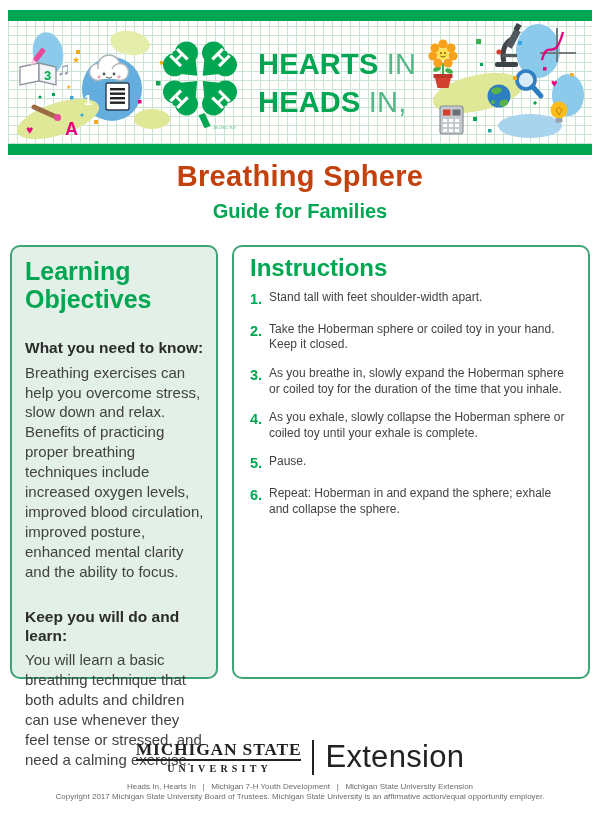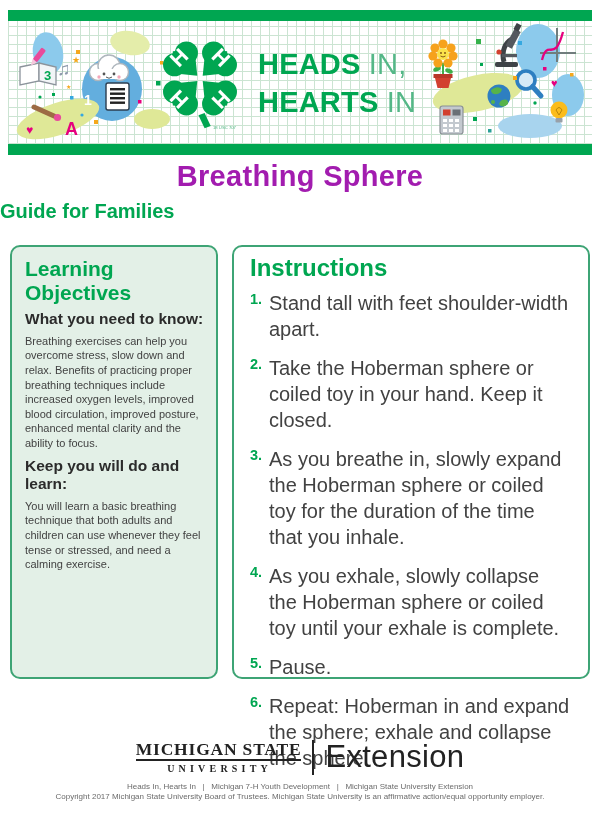--- a/index.html
+++ b/index.html
@@ -22,38 +22,38 @@
   .deco { position:absolute; top:2px; width:172px; height:120px; }
   .deco.left  { left:2px; }
   .deco.right { right:2px; }
   .logo-group { position:absolute; left:146px; top:4px; display:flex; align-items:center; gap:12px; }
   .clover { width:92px; height:116px; }
   .logo-text { font-weight:800; font-size:29px; line-height:1.32; letter-spacing:0.2px; color:#00A651; white-space:nowrap; }
   .logo-text .lite { font-weight:500; color:#54B787; }
 
   
   .page-title { position:absolute; top:160px; left:0; right:0; text-align:center;
-    font-size:29px; font-weight:800; color:#a21caf; letter-spacing:0.3px; }
-  .page-subtitle { position:absolute; top:200px; left:0; right:0; text-align:left;
+    font-size:29px; font-weight:800; color:#c2410c; letter-spacing:0.3px; }
+  .page-subtitle { position:absolute; top:200px; left:0; right:0; text-align:center;
     font-size:20px; font-weight:800; color:#00A651; }
 
   
   .content { position:absolute; top:245px; left:10px; right:10px; height:434px; display:flex; gap:14px; }
   .box { border:2px solid #3EA475; border-radius:10px; }
   .box-objectives { width:208px; background:#E3F0E7; padding:10px 12px 10px 13px; }
   .box-instructions { flex:1; background:#fff; padding:8px 18px 8px 16px; }
-  .box h3 { color:#00A651; font-size:21px; line-height:1.12; font-weight:800; margin-bottom:6px; }
+  .box h3 { color:#00A651; font-size:25px; line-height:1.12; font-weight:800; margin-bottom:6px; }
   .box-instructions h3 { font-size:24px; margin-bottom:8px; }
-  .subhead { font-size:15.5px; font-weight:800; color:#2b2b2b; line-height:1.2; margin:6px 0 5px; }
-  .body-text { font-size:11px; color:#424242; line-height:1.33; }
+  .subhead { font-size:15.5px; font-weight:800; color:#2b2b2b; line-height:1.2; margin:26px 0 5px; }
+  .body-text { font-size:15px; color:#424242; line-height:1.33; }
 
   .steps { list-style:none; }
   .step { display:flex; margin-bottom:13px; }
   .step .num { flex:0 0 19px; font-weight:800; color:#00A651; font-size:14.5px; line-height:1.3; }
-  .step .txt { font-size:20px; color:#424242; line-height:1.3; }
+  .step .txt { font-size:12px; color:#424242; line-height:1.3; }
 
   
   .footer { position:absolute; top:739px; left:0; right:0; text-align:center; }
   .wordmark { display:flex; justify-content:center; align-items:center; gap:11px; }
   .msu { text-align:center; }
   .msu-line1 { font-family:"Liberation Serif", serif; font-weight:700; font-size:17.5px; letter-spacing:0.8px;
     color:#222; border-bottom:2px solid #222; padding-bottom:1px; line-height:1.05; }
   .msu-line2 { font-family:"Liberation Serif", serif; font-weight:700; font-size:10px; letter-spacing:4.2px;
     color:#222; margin-top:2px; text-indent:2px; }
   .wm-divider { width:2px; height:35px; background:#222; }
@@ -149,22 +149,22 @@
               <circle cx="-11" cy="-31" r="15"></circle>
                 <circle cx="11" cy="-31" r="15"></circle>
               <polygon points="-22,-27 0,0 22,-27 0,-45"></polygon>
               <text y="-24" text-anchor="middle" font-size="28" font-weight="bold" fill="#ffffff">H</text>
             </g>
           </g>
           <path d="M58 108 L66 105 L74 122 L66 125 Z" fill="#00A651"></path>
           <text x="77" y="126" font-size="5.5" fill="#4DB582">18 USC 707</text>
         </svg>
         <div class="logo-text">
+          <div><span>HEARTS</span><span class="lite"> IN</span></div>
           <div><span>HEADS</span><span class="lite"> IN,</span></div>
-          <div><span>HEARTS</span><span class="lite"> IN</span></div>
         </div>
       </div>
 
       <svg class="deco right" viewBox="0 0 172 120">
         <ellipse cx="120" cy="28" rx="22" ry="27" fill="#8ccaec"></ellipse>
         <ellipse cx="150" cy="72" rx="16" ry="21" fill="#8ccaec"></ellipse>
         <ellipse cx="60" cy="70" rx="46" ry="18" fill="#dfe897" transform="rotate(-12 60 70)"></ellipse>
         <ellipse cx="112" cy="103" rx="32" ry="12" fill="#a8d4ee"></ellipse>
         <g>
           <line x1="25" y1="40" x2="25" y2="52" stroke="#3fae49" stroke-width="2"></line>

